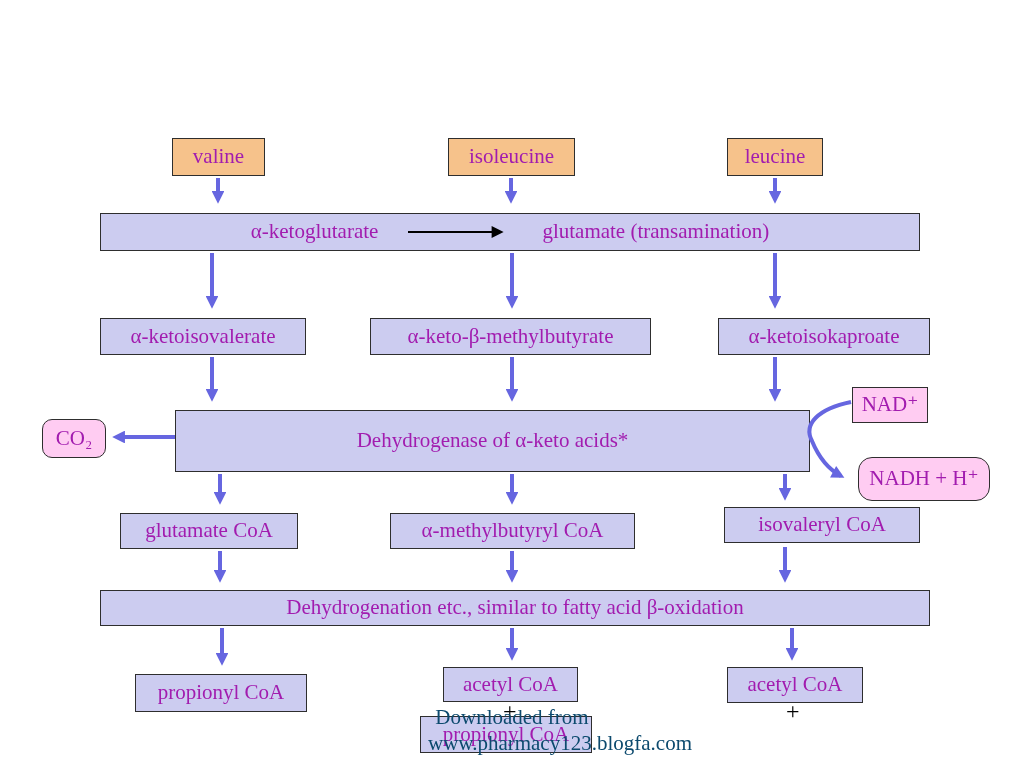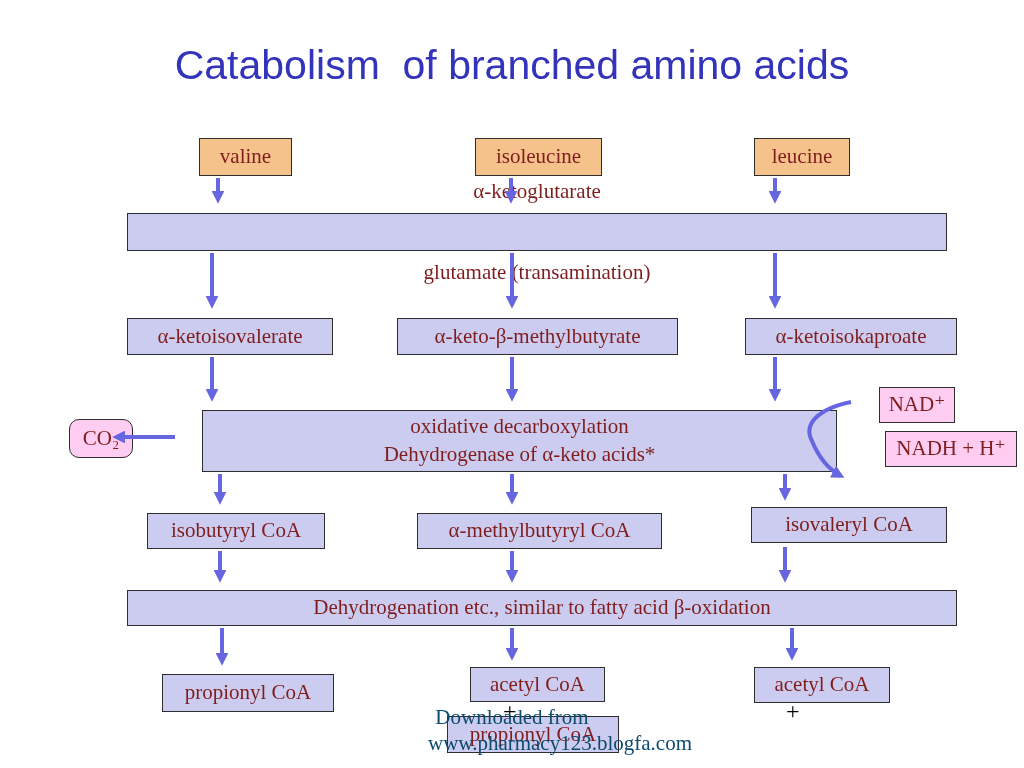--- a/index.html
+++ b/index.html
@@ -3,73 +3,71 @@
 <meta charset="utf-8">
 <style>
   html,body{margin:0;padding:0;background:#fff;}
   #slide{position:relative;width:1024px;height:768px;background:#fff;overflow:hidden;
          font-family:"Liberation Serif","DejaVu Serif",serif;}
   .title{position:absolute;left:0;top:42px;width:1024px;text-align:center;
          font-family:"Liberation Sans","DejaVu Sans",sans-serif;
          font-size:41px;color:var(--title,#3333bb);white-space:pre;}
   .box{position:absolute;box-sizing:border-box;border:1.5px solid #2e2e2e;
        display:flex;align-items:center;justify-content:center;
-       font-size:21px;color:#7f1d1d;text-align:left;line-height:1.2;margin-left:27px;}
+       font-size:21px;color:#a21caf;text-align:left;line-height:1.2;}
   .lav{background:var(--box-lavender,#ccccf0);}
   .org{background:var(--box-orange,#f6c28b);}
   .pink{background:var(--box-pink,#ffccf2);}
   .wide-react{gap:28px;}
   .two-line{flex-direction:column;line-height:1.33;}
   #connectors{position:absolute;left:0;top:0;z-index:3;pointer-events:none;}
   .ab{stroke:var(--arrow-blue,#6666e0);stroke-width:4;fill:none;}
   .ak{stroke:#000;stroke-width:2;fill:none;}
   .boxes{position:absolute;left:0;top:0;width:1024px;height:768px;z-index:2;}
   .plus{position:absolute;font-size:24px;color:#000;z-index:2;}
   .watermark{position:absolute;left:0;width:1024px;text-align:center;
              font-size:21px;color:#0c4a6e;z-index:5;}
 </style>
 </head>
 <body>
 
 <div id="slide">
 
-  <div class="title">Catabolism  of branched amino acids</div>
 
   <div class="boxes">
 
     <div class="box org" style="left:172px;top:138px;width:93px;height:38px;">valine</div>
     <div class="box org" style="left:448px;top:138px;width:127px;height:38px;">isoleucine</div>
     <div class="box org" style="left:727px;top:138px;width:96px;height:38px;">leucine</div>
 
-    <div class="box lav wide-react" style="left:100px;top:213px;width:820px;height:38px;flex-direction:column;">
+    <div class="box lav wide-react" style="left:100px;top:213px;width:820px;height:38px;">
       <span>α-ketoglutarate</span>
       <svg width="108" height="14">
         <defs>
           <marker id="mk-black" viewBox="0 0 10 10" refX="7" refY="5" markerWidth="6.5" markerHeight="6" orient="auto">
             <path d="M0 0 L10 5 L0 10 z" fill="#000"></path>
           </marker>
         </defs>
         <line x1="2" y1="7" x2="94" y2="7" class="ak" marker-end="url(#mk-black)"></line>
       </svg>
       <span>glutamate (transamination)</span>
     </div>
 
     <div class="box lav" style="left:100px;top:318px;width:206px;height:37px;">α-ketoisovalerate</div>
     <div class="box lav" style="left:718px;top:318px;width:212px;height:37px;">α-ketoisokaproate</div>
     <div class="box lav" style="left:370px;top:318px;width:281px;height:37px;">α-keto-β-methylbutyrate</div>
 
     <div class="box lav two-line" style="left:175px;top:410px;width:635px;height:62px;">
-      <span>oxidative decarboxylation</span>
       <span>Dehydrogenase of α-keto acids*</span>
     </div>
     <div class="box pink" style="left:42px;top:419px;width:64px;height:39px;border-radius:10px;">CO₂</div>
     <div class="box pink" style="left:852px;top:387px;width:76px;height:36px;">NAD⁺</div>
-    <div class="box pink" style="left:858px;top:431px;width:132px;height:36px;">NADH + H⁺</div>
+    <div class="box pink" style="left:858px;top:457px;width:132px;height:44px;border-radius:14px;">NADH + H⁺</div>
 
-    <div class="box lav" style="left:120px;top:513px;width:178px;height:36px;">isobutyryl CoA</div>
+    <div class="box lav" style="left:120px;top:513px;width:178px;height:36px;">glutamate CoA</div>
     <div class="box lav" style="left:390px;top:513px;width:245px;height:36px;">α-methylbutyryl CoA</div>
     <div class="box lav" style="left:724px;top:507px;width:196px;height:36px;">isovaleryl CoA</div>
 
     <div class="box lav" style="left:100px;top:590px;width:830px;height:36px;">Dehydrogenation etc., similar to fatty acid β-oxidation</div>
 
     <div class="box lav" style="left:135px;top:674px;width:172px;height:38px;">propionyl CoA</div>
 
     <div class="box lav" style="left:443px;top:667px;width:135px;height:35px;">acetyl CoA</div>
     <span class="plus" style="left:503px;top:698px;">+</span>
     <div class="box lav" style="left:420px;top:716px;width:172px;height:37px;">propionyl CoA</div>

